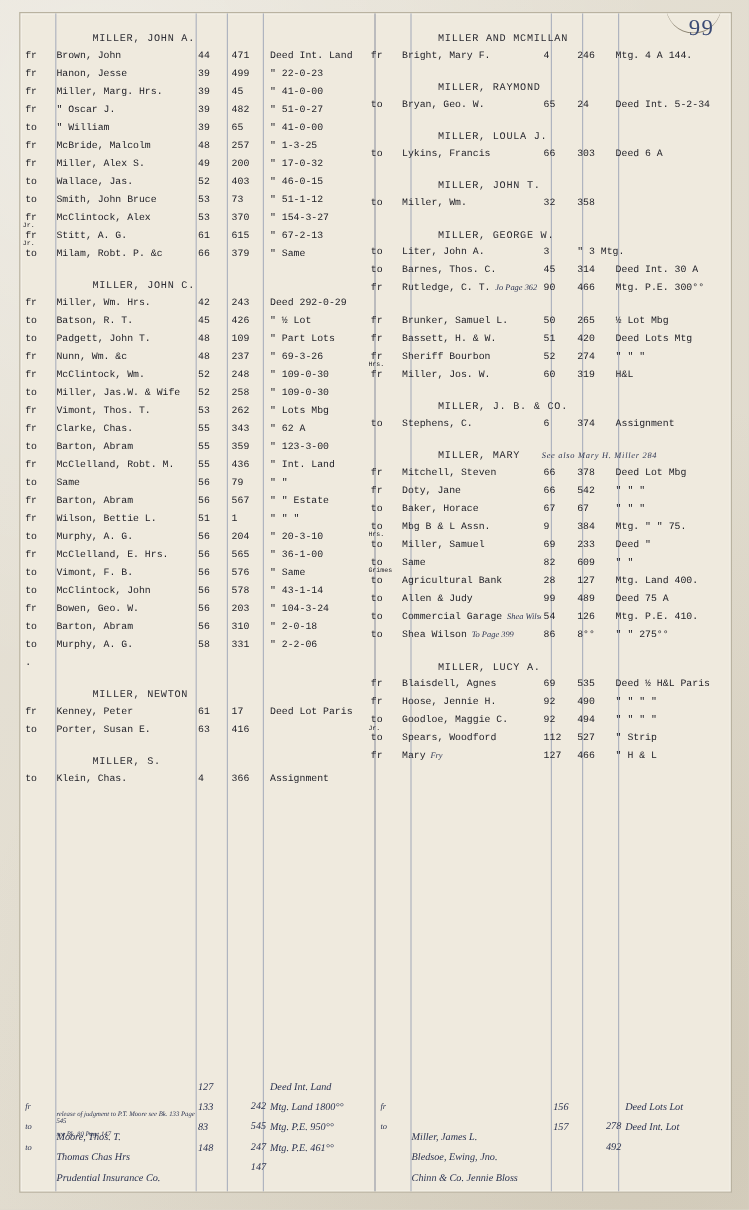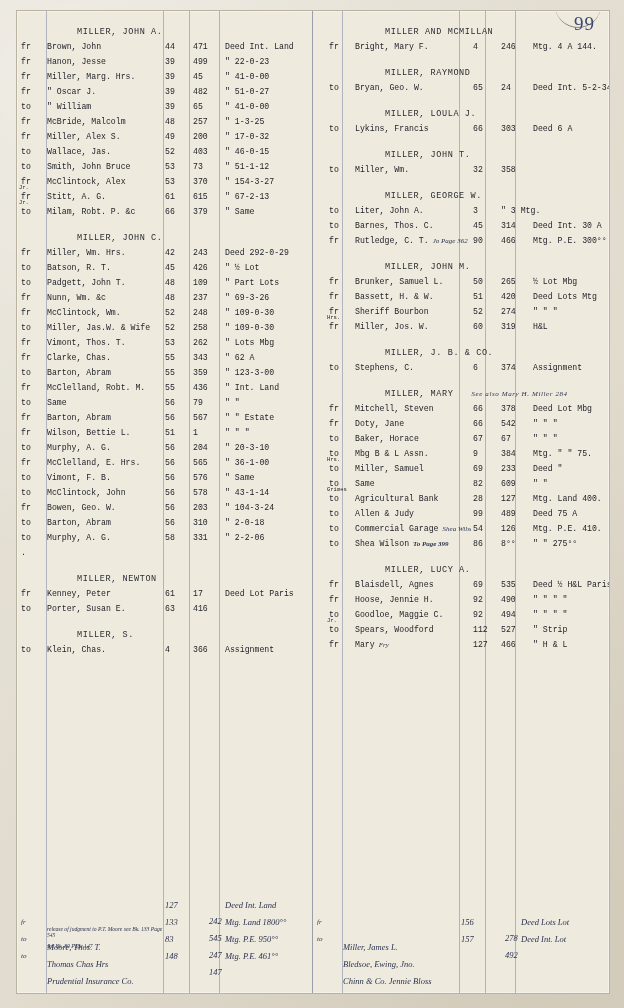--- a/index.html
+++ b/index.html
@@ -40,21 +40,21 @@
     border-bottom:1px solid #8d8574;border-radius:0 0 40px 40px;
   }
 
   
   .vrule{position:absolute;top:0;bottom:0;width:1px;background:#9aa2b4;opacity:.75;}
   .vrule.dark{background:#7d8496;}
 
   
   .col{position:absolute;top:14px;width:296px;height:960px;}
   .col.left{left:0;}
-  .col.right{left:308px;}
+  .col.right{left:288px;}
 
   .grp{position:relative;margin:0;}
   .grp-head{
     font-size:8.5px;letter-spacing:.6px;
     padding:2px 0 2px 60px;
     white-space:nowrap;color:#2c2c33;
   }
   .row{
     position:relative;height:15px;line-height:15px;
     font-size:8.2px;color:#23232a;white-space:nowrap;
@@ -444,21 +444,20 @@
           <div class="row">
             <span class="c-pre">fr</span>
             <span class="c-name">Rutledge, C. T.<span class="hand" style="font-size: 7px; margin-left: 4px;">Jo Page 362</span></span>
             <span class="c-bk">90</span>
             <span class="c-pg">466</span>
             <span class="c-kind">Mtg. P.E.  300°°</span>
           </div>
           <div class="gap"></div>
         </div>
         <div class="grp">
-          <div class="grp-head">MILLER, JOHN M.</div>
           <div class="row">
             <span class="c-pre">fr</span>
             <span class="c-name">Brunker, Samuel L.</span>
             <span class="c-bk">50</span>
             <span class="c-pg">265</span>
             <span class="c-kind">½ Lot   Mbg</span>
           </div>
           <div class="row">
             <span class="c-pre">fr</span>
             <span class="c-name">Bassett, H. &amp; W.</span>
@@ -556,21 +555,21 @@
           </div>
           <div class="row">
             <span class="c-pre">to</span>
             <span class="c-name">Commercial Garage<span class="hand" style="font-size: 7px; margin-left: 4px;">Shea Wilson</span></span>
             <span class="c-bk">54</span>
             <span class="c-pg">126</span>
             <span class="c-kind">Mtg. P.E.   410.</span>
           </div>
           <div class="row">
             <span class="c-pre">to</span>
-            <span class="c-name">Shea Wilson<span class="hand" style="font-size: 7px; margin-left: 4px; font-weight: bold;">To Page 399</span></span>
+            <span class="c-name">Shea Wilson<span class="hand" style="font-size: 7px; margin-left: 4px;">To Page 399</span></span>
             <span class="c-bk">86</span>
             <span class="c-pg">8°°</span>
             <span class="c-kind">"    "    275°°</span>
           </div>
           <div class="gap"></div>
         </div>
         <div class="grp">
           <div class="grp-head">MILLER, LUCY A.</div>
           <div class="row">
             <span class="c-pre">fr</span>

